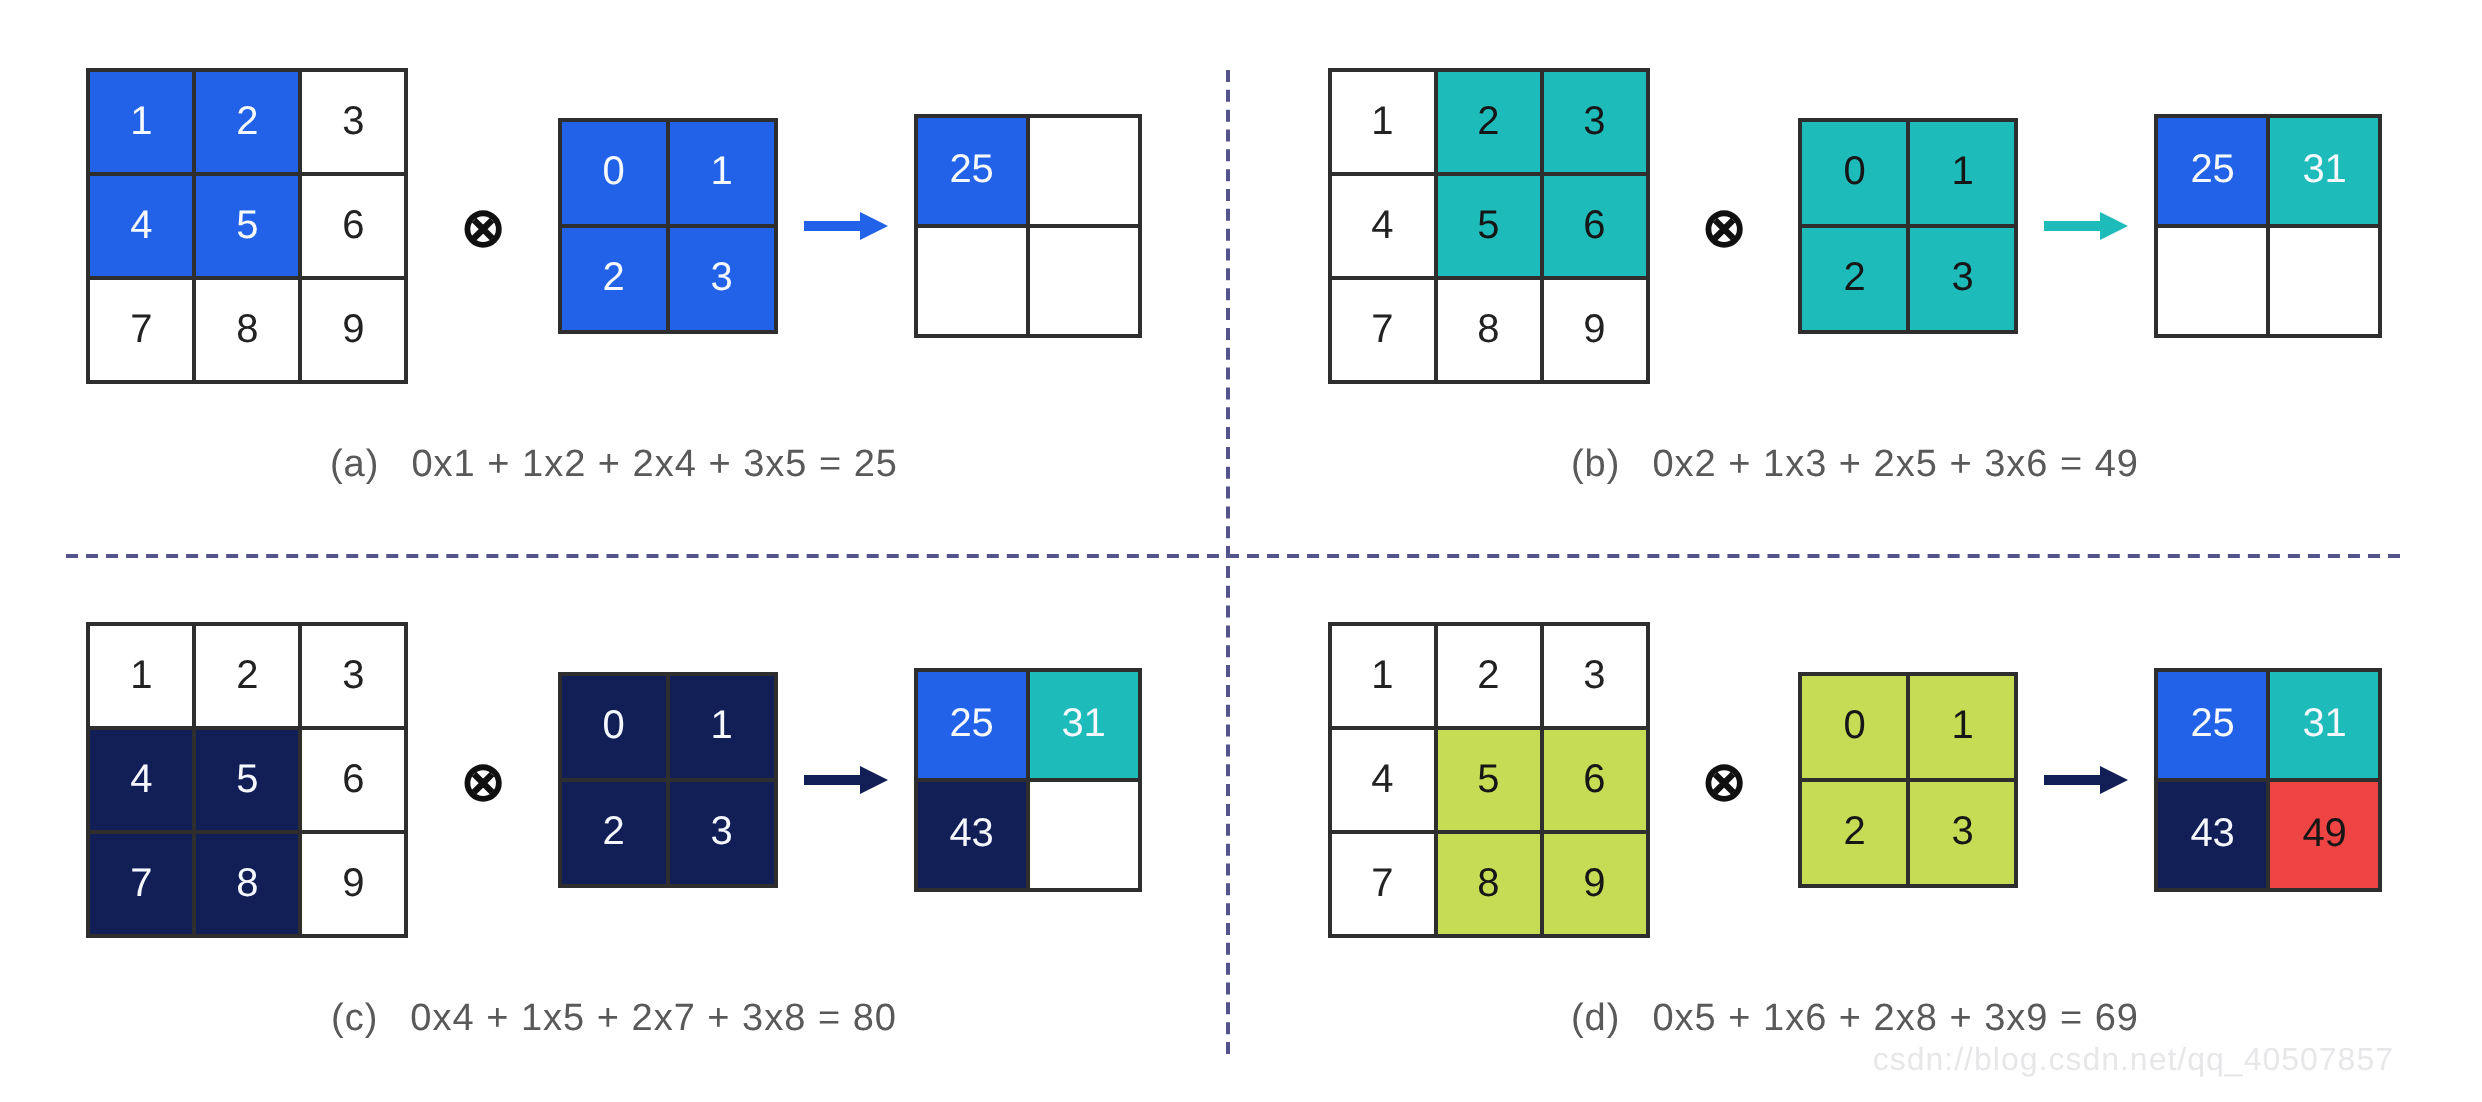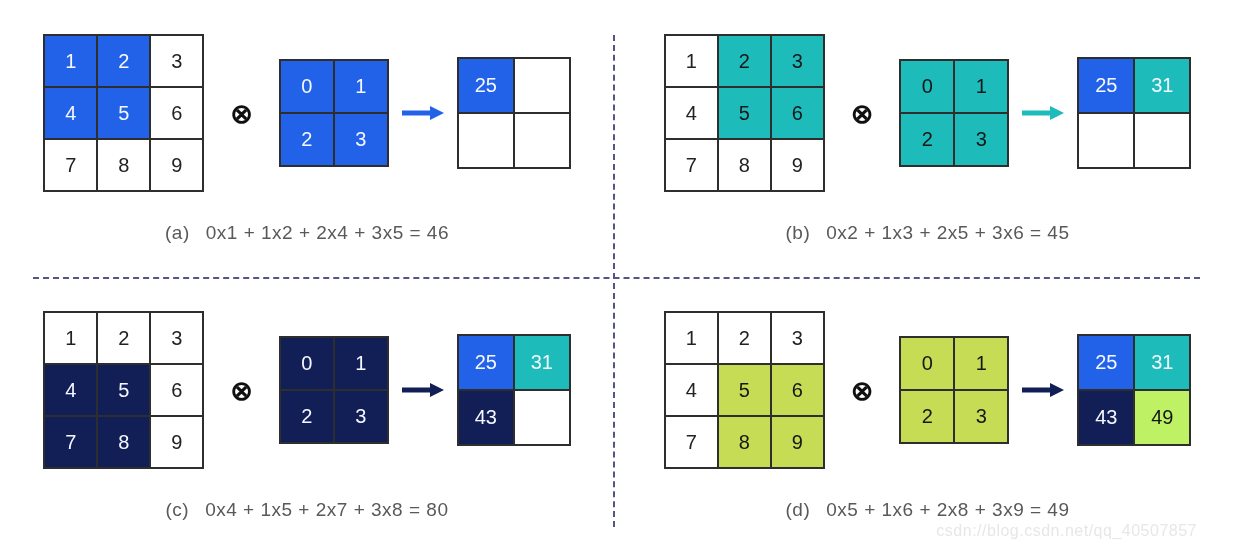--- a/index.html
+++ b/index.html
@@ -130,21 +130,21 @@
         </div>
         <div class="grid grid2out">
             <div class="cell" style="background: rgb(34, 98, 233); color: rgb(245, 248, 255);">25</div>
             <div class="cell" style="background: rgb(255, 255, 255); color: rgb(22, 22, 22);"></div>
             <div class="cell" style="background: rgb(255, 255, 255); color: rgb(22, 22, 22);"></div>
             <div class="cell" style="background: rgb(255, 255, 255); color: rgb(22, 22, 22);"></div>
           </div>
       </div>
       <div class="caption">
         <span>(a)</span>
-        <span>0x1 + 1x2 + 2x4 + 3x5 = 46</span>
+        <span>0x1 + 1x2 + 2x4 + 3x5 = 25</span>
       </div>
     </div>
 
     <div class="panel">
       <div class="row">
         <div class="grid grid3">
             <div class="cell" style="background: rgb(255, 255, 255); color: rgb(34, 34, 34);">1</div>
             <div class="cell" style="background: rgb(29, 188, 186); color: rgb(22, 22, 22);">2</div>
             <div class="cell" style="background: rgb(29, 188, 186); color: rgb(22, 22, 22);">3</div>
             <div class="cell" style="background: rgb(255, 255, 255); color: rgb(34, 34, 34);">4</div>
@@ -169,21 +169,21 @@
         </div>
         <div class="grid grid2out">
             <div class="cell" style="background: rgb(34, 98, 233); color: rgb(245, 248, 255);">25</div>
             <div class="cell" style="background: rgb(29, 188, 186); color: rgb(245, 248, 255);">31</div>
             <div class="cell" style="background: rgb(255, 255, 255); color: rgb(22, 22, 22);"></div>
             <div class="cell" style="background: rgb(255, 255, 255); color: rgb(22, 22, 22);"></div>
           </div>
       </div>
       <div class="caption">
         <span>(b)</span>
-        <span>0x2 + 1x3 + 2x5 + 3x6 = 45</span>
+        <span>0x2 + 1x3 + 2x5 + 3x6 = 49</span>
       </div>
     </div>
 
     <div class="panel">
       <div class="row">
         <div class="grid grid3">
             <div class="cell" style="background: rgb(255, 255, 255); color: rgb(34, 34, 34);">1</div>
             <div class="cell" style="background: rgb(255, 255, 255); color: rgb(34, 34, 34);">2</div>
             <div class="cell" style="background: rgb(255, 255, 255); color: rgb(34, 34, 34);">3</div>
             <div class="cell" style="background: rgb(18, 31, 87); color: rgb(245, 248, 255);">4</div>
@@ -242,26 +242,26 @@
         <div class="arrow" style="color: rgb(18, 31, 87);">
           <svg width="42" height="14" viewBox="0 0 42 14">
               <line x1="0" y1="7" x2="29" y2="7" stroke="currentColor" stroke-width="5"></line>
               <polygon points="28,0 42,7 28,14" fill="currentColor"></polygon>
             </svg>
         </div>
         <div class="grid grid2out">
             <div class="cell" style="background: rgb(34, 98, 233); color: rgb(245, 248, 255);">25</div>
             <div class="cell" style="background: rgb(29, 188, 186); color: rgb(245, 248, 255);">31</div>
             <div class="cell" style="background: rgb(18, 31, 87); color: rgb(245, 248, 255);">43</div>
-            <div class="cell" style="background: #bef264; color: rgb(22, 22, 22);">49</div>
+            <div class="cell" style="background: #ef4444; color: rgb(22, 22, 22);">49</div>
           </div>
       </div>
       <div class="caption">
         <span>(d)</span>
-        <span>0x5 + 1x6 + 2x8 + 3x9 = 49</span>
+        <span>0x5 + 1x6 + 2x8 + 3x9 = 69</span>
       </div>
     </div>
 
   </div>
 
   <div class="divider-v"></div>
   <div class="divider-h"></div>
   <div class="watermark">csdn://blog.csdn.net/qq_40507857</div>
 </div>
 

